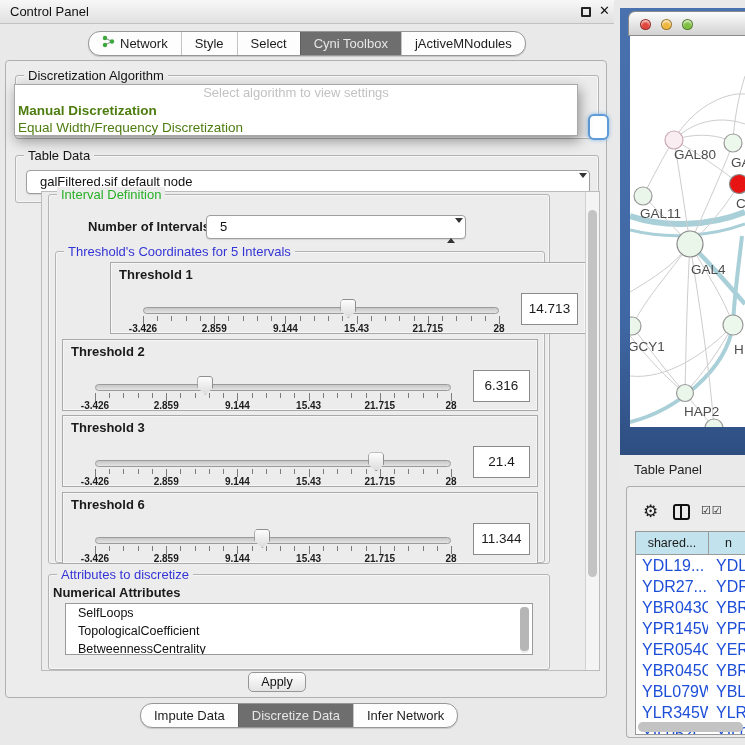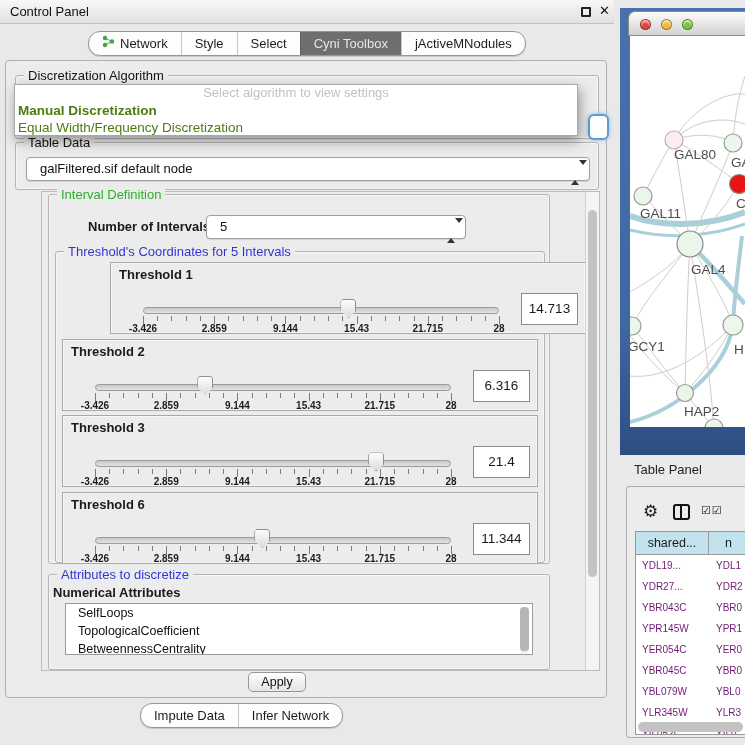--- a/index.html
+++ b/index.html
@@ -108,21 +108,21 @@
   .split-icon{ position:absolute; left:46px; top:17px; width:17px; height:16px;
     border:2px solid #111; border-radius:3px; }
   .split-icon::after{ content:""; position:absolute; left:5px; top:0; width:2px; height:12px; background:#111; }
   .cb-icons{ position:absolute; left:74px; top:17px; font-size:11px; color:#111; letter-spacing:1px; }
   .dtable{ position:absolute; left:8px; top:44px; width:111px; height:204px;
     background:#fff; border:1px solid #989898; border-right:none; overflow:hidden; }
   .dtable .hdr{ display:flex; height:23px; background:#c2e3ed; border-bottom:1px solid #9a9a9a; }
   .dtable .hdr .c1{ width:73px; border-right:1px solid #9a9a9a; text-align:center;
     line-height:22px; font-size:12.5px; }
   .dtable .hdr .c2{ flex:1; padding-left:16px; line-height:22px; font-size:12.5px; }
-  .dtable .r{ display:flex; height:21px; font-size:10px; line-height:21px; color:#701a75; }
+  .dtable .r{ display:flex; height:21px; font-size:16px; line-height:21px; color:#1d4ed8; }
   .dtable .r .c1{ width:73px; padding-left:6px; border-right:1px solid transparent; white-space:nowrap; overflow:hidden;}
   .dtable .r .c2{ flex:1; padding-left:7px; white-space:nowrap; overflow:hidden; }
   .hscroll{ position:absolute; left:2px; bottom:2px; width:105px; height:10px;
     background:#e7e7e7; border-radius:5px; }
   .hscroll .thumb{ position:absolute; left:0; top:0; height:10px; width:105px;
     background:#c3c3c3; border-radius:5px; }
 
   .bold{ font-weight:bold; }
 </style>
 </head>
@@ -161,21 +161,21 @@
       </div>
     </div>
 
   <div class="abs content-panel">
 
     <div class="group" style="left:9px; top:14px; width:584px; height:64px;">
       <span class="legend">Discretization Algorithm</span>
       <div class="abs focus-combo"></div>
     </div>
 
-    <div class="group" style="left:9px; top:81px; width:584px; height:48px;">
+    <div class="group" style="left:9px; top:94px; width:584px; height:48px;">
       <span class="legend">Table Data</span>
       <div class="combo" style="left:10px; top:14px; width:564px; height:24px;">
         <span>galFiltered.sif default node</span>
         <span class="stepper"><span class="up"></span><span class="dn"></span></span>
       </div>
     </div>
 
     <div class="abs scrollwrap">
 
       <div class="group" style="left:6px; top:2px; width:502px; height:370px;">
@@ -365,20 +365,23 @@
       </div>
     </div>
 
     <div class="btn" style="left:242px; top:611px; width:58px; height:20px;">Apply</div>
   </div>
 
   <div class="abs seg-bar" id="bottom-tabs" style="left:140px; top:703px;">
       <div class="seg">
         <span>Impute Data</span>
       </div>
+      <div class="seg sel">
+        <span>Discretize Data</span>
+      </div>
       <div class="seg">
         <span>Infer Network</span>
       </div>
     </div>
 
   <div class="abs popup">
     <div class="hint">Select algorithm to view settings</div>
     <div id="popup-items">
         <div class="row bold">Manual Discretization</div>
         <div class="row">Equal Width/Frequency Discretization</div>

